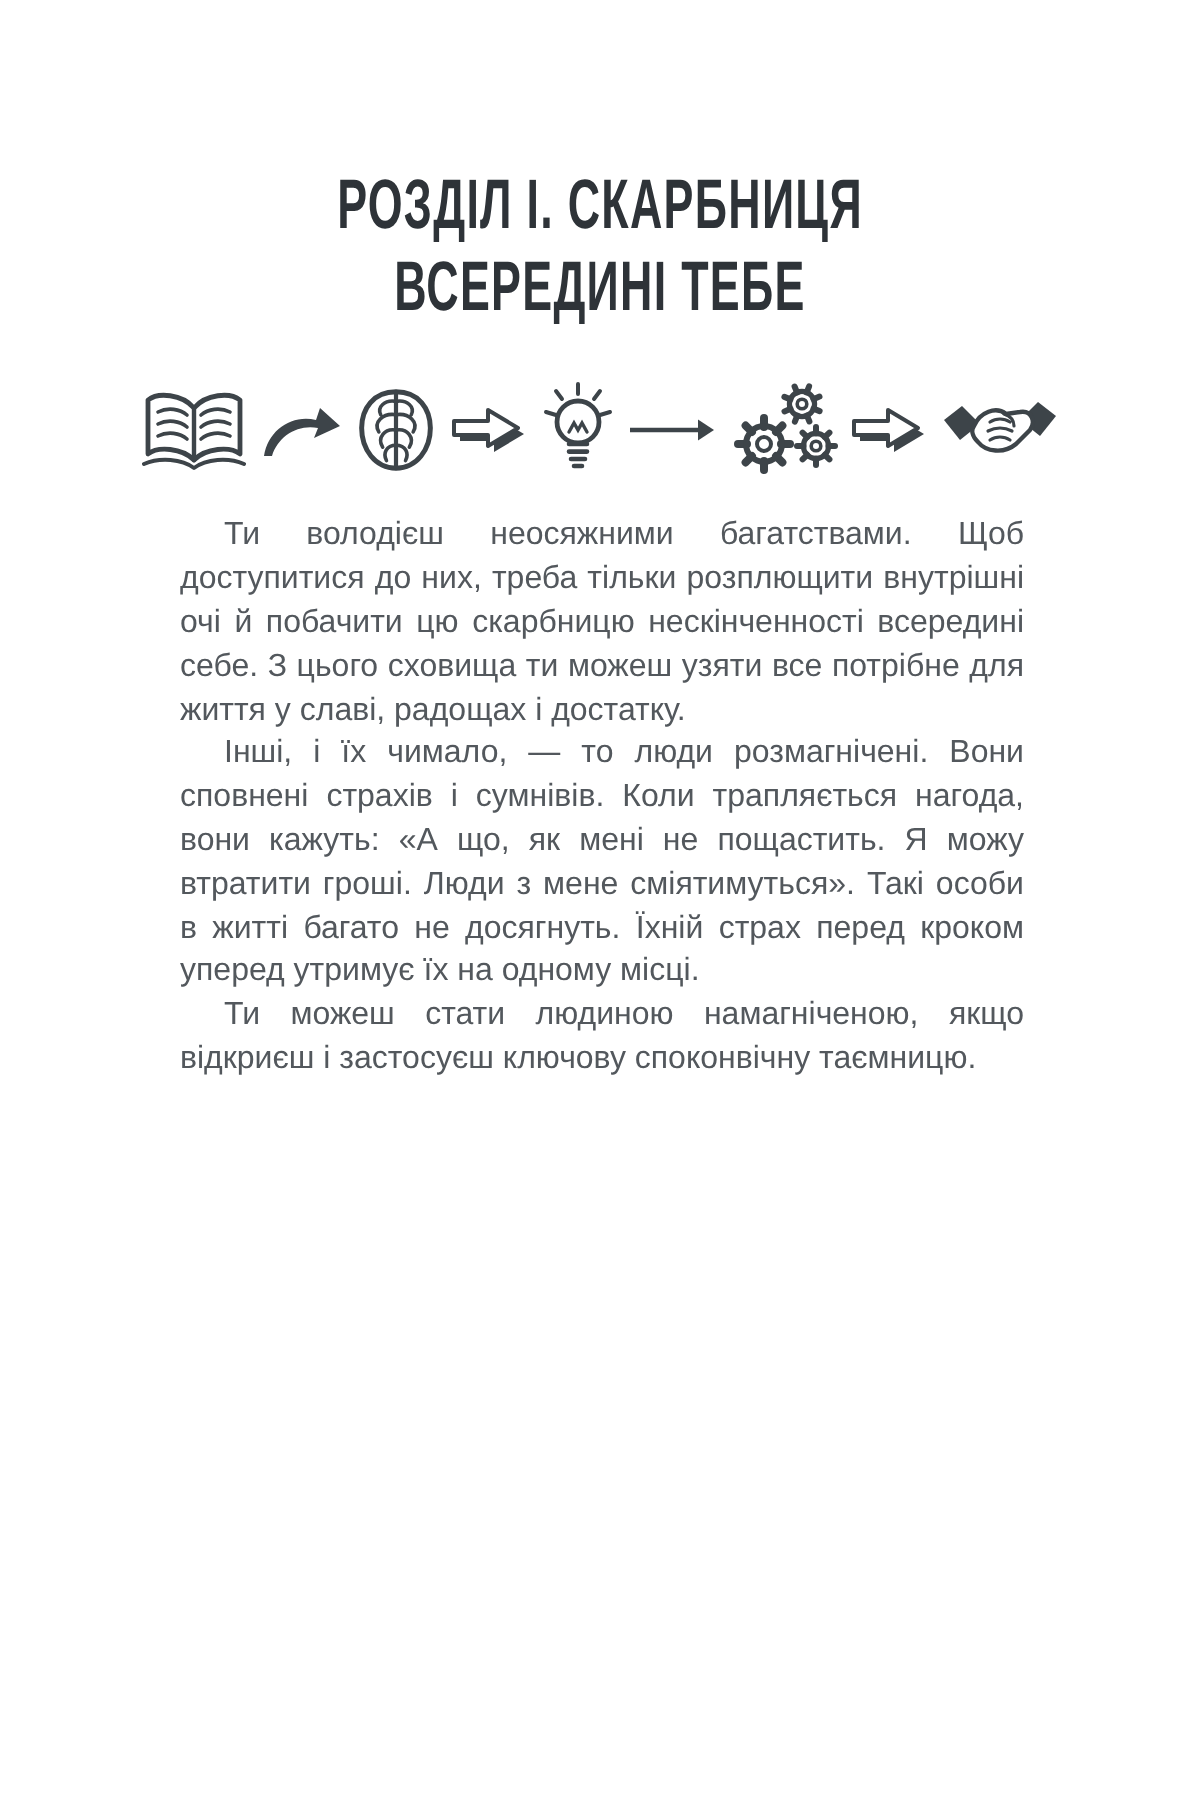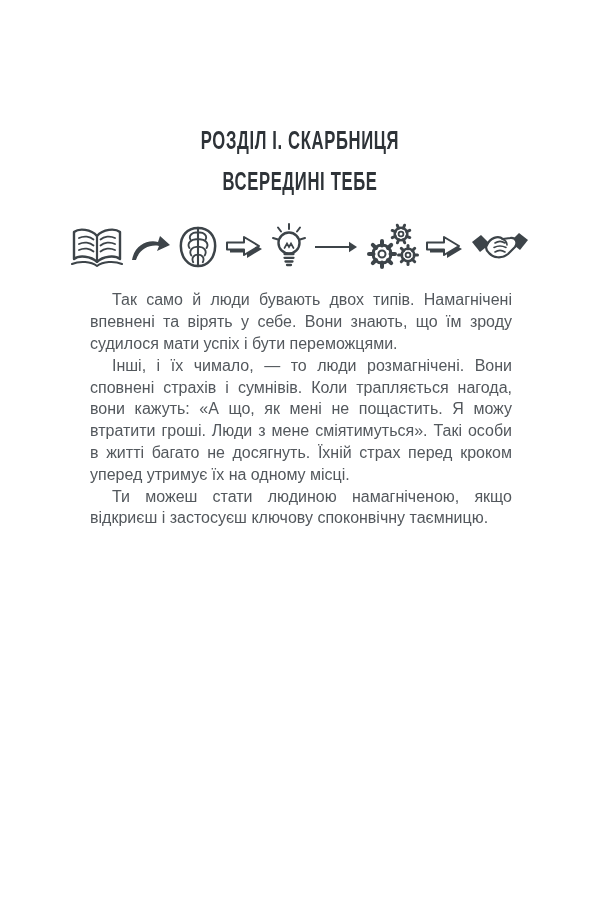--- a/index.html
+++ b/index.html
@@ -12,25 +12,25 @@
   html,body{margin:0;padding:0;background:#e8e8e8;}
   .page{
     width:600px;height:904px;
     background:var(--page-bg);
     margin:0 auto;
     position:relative;
     font-family:"Liberation Sans","DejaVu Sans",sans-serif;
     overflow:hidden;
   }
   .chapter-title{
-    margin-top:120px;
+    margin-top:82px;
     text-align:center;
     color:var(--title-color);
     font-weight:700;
-    font-size:26px;
+    font-size:35px;
     line-height:41px;
     letter-spacing:1px;
   }
   .chapter-title .title-line{
     display:block;
     transform:scaleX(0.64);
     transform-origin:50% 50%;
     white-space:nowrap;
   }
   .icon-row{
@@ -172,18 +172,18 @@
         <path d="M1 14 L10 7 L19 16 L9 24 Z" fill="currentColor"></path>
         <path d="M57 12 L48 5 L39 14 L49 22 Z" fill="currentColor"></path>
         <path d="M16 17 C19 10 27 7 32 11 L39 10 C45 9 47 15 44 19 L37 26 C31 31 22 30 18 25 C15 22 14.5 19 16 17 Z" fill="#fff" stroke="currentColor" stroke-width="2.2"></path>
         <path d="M24 15 C27 13 31 13 34 15 M23 19.5 C27 17.5 31 17.5 35 19.5 M24 24 C27 22 31 22 34 24 M31 11 C34 12 36 14 36 17" fill="none" stroke="currentColor" stroke-width="1.6"></path>
       </svg>
     </span>
 
   </div>
 
   <div class="content">
-    <p>Так само й люди бувають двох типів. Намагнічені впевнені та вірять у себе. Вони знають, що їм зроду судилося мати успіх і бути переможцями.</p>
+    <p>Ти володієш неосяжними багатствами. Щоб доступитися до них, треба тільки розплющити внутрішні очі й побачити цю скарбницю нескінченності всередині себе. З цього сховища ти можеш узяти все потрібне для життя у славі, радощах і достатку.</p>
     <p>Інші, і їх чимало, — то люди розмагнічені. Вони сповнені страхів і сумнівів. Коли трапляється нагода, вони кажуть: «А що, як мені не пощастить. Я можу втратити гроші. Люди з мене сміятимуться». Такі особи в житті багато не досягнуть. Їхній страх перед кроком уперед утримує їх на одному місці.</p>
     <p>Ти можеш стати людиною намагніченою, якщо відкриєш і застосуєш ключову споконвічну таємницю.</p>
   </div>
 
 </div>
 
 </body></html>

